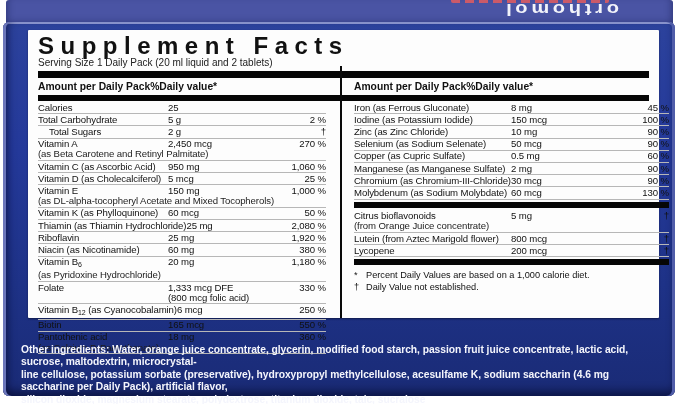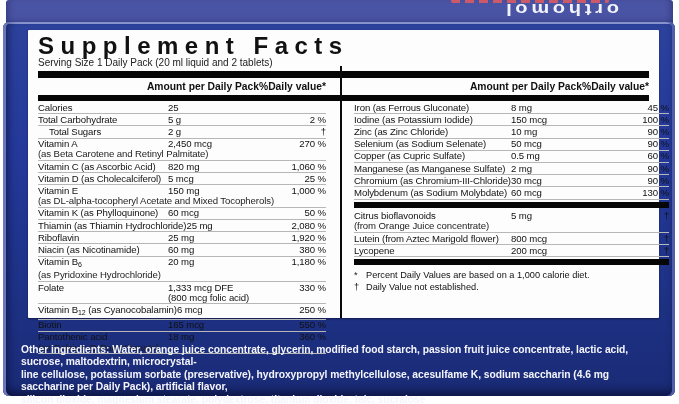--- a/index.html
+++ b/index.html
@@ -25,21 +25,21 @@
   .panel{position:absolute;left:25px;top:8px;width:631px;height:288px;background:#fdfdfd;
          color:#111;border-radius:1px;box-shadow:0 1px 2px rgba(0,0,10,.45);}
   .title{margin:5px 10px 0;font-size:24px;line-height:22px;font-weight:bold;
          letter-spacing:6.5px;white-space:nowrap;}
   .serving{margin:0 10px 2px;font-size:10px;line-height:12px;color:#222;}
   .bar{height:7px;background:#060606;margin:0 10px;}
   .bar.b2{height:6px;}
   .bar.inner{height:6px;margin:2px 0 3px;}
 
   .hdrrow{display:flex;margin:0 10px;height:17px;align-items:center;}
-  .hdrcol{display:flex;justify-content:flex-end;font-size:10.3px;font-weight:bold;}
+  .hdrcol{display:flex;justify-content:flex-start;font-size:10.3px;font-weight:bold;}
   .hdrcol.l{width:300px;padding-right:12px;box-sizing:border-box;}
   .hdrcol.r{flex:1;margin-left:16px;}
 
   .vline{position:absolute;left:312px;top:36px;bottom:0;width:2px;background:#0a0a0a;}
 
   .cols{display:flex;margin:1px 10px 8px;}
   .col.l{width:300px;padding-right:12px;box-sizing:border-box;}
   .col.r{flex:1;margin-left:16px;}
 
   .rowblock{border-bottom:1px solid #b7b7b7;padding:0.5px 0;}
@@ -115,21 +115,21 @@
             <div class="line">
               <span class="nm">Vitamin A</span>
               <span class="amt">2,450 mcg</span>
               <span class="dv">270 %</span>
             </div>
             <div class="line subline">(as Beta Carotene and Retinyl Palmitate)</div>
           </div>
           <div class="rowblock">
             <div class="line">
               <span class="nm">Vitamin C (as Ascorbic Acid)</span>
-              <span class="amt">820 mg</span>
+              <span class="amt">950 mg</span>
               <span class="dv">1,060 %</span>
             </div>
           </div>
           <div class="rowblock">
             <div class="line">
               <span class="nm">Vitamin D (as Cholecalciferol)</span>
               <span class="amt">5 mcg</span>
               <span class="dv">25 %</span>
             </div>
           </div>

